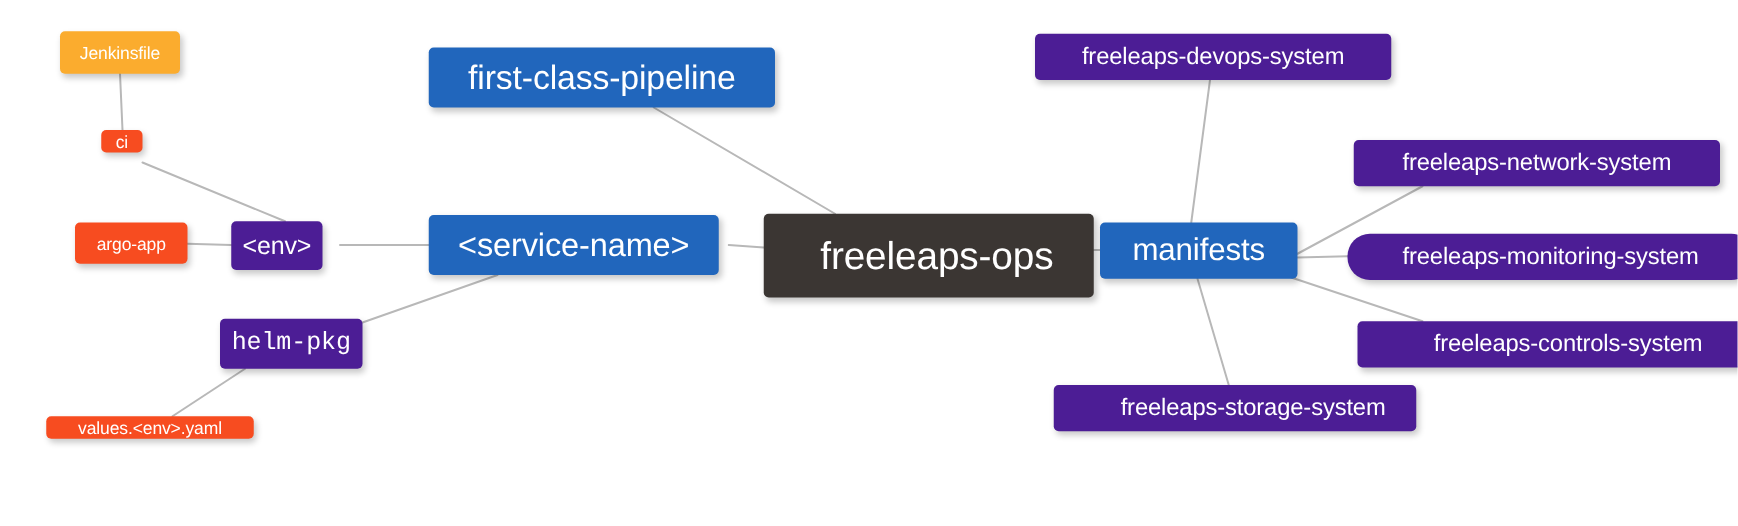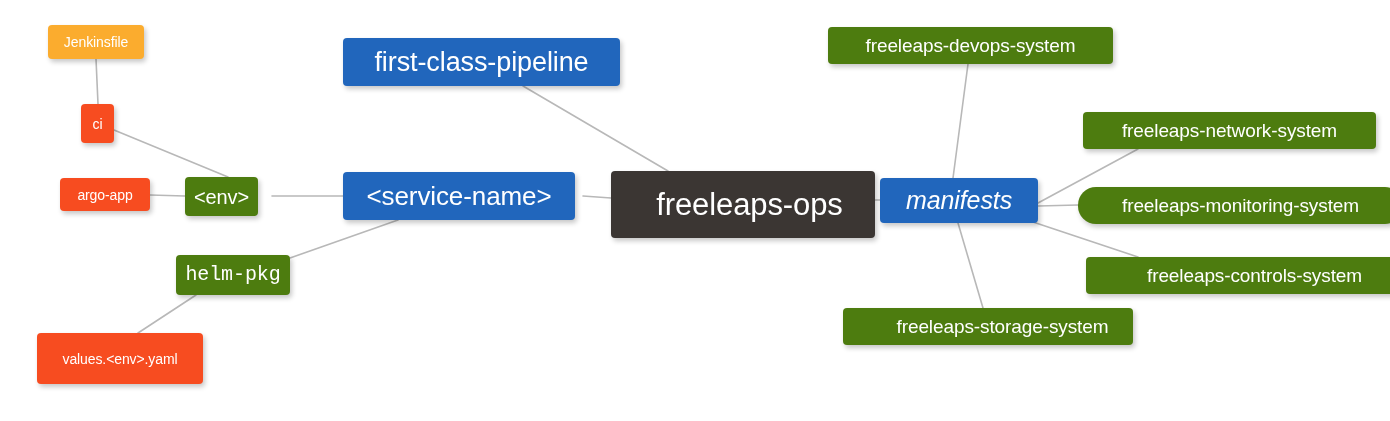--- a/index.html
+++ b/index.html
@@ -44,21 +44,21 @@
     cursor: pointer;
     user-select: none;
   }
   .node-label {
     display: block;
     pointer-events: none;
   }
   
   .c-dark   { background: #3b3633; padding-left: 13px; }
   .c-blue   { background: #2166bc; }
-  .c-green  { background: #4d7c0f; }
+  .c-green  { background: #4c1d95; }
   .c-red    { background: #f74c20; }
   .c-orange { background: #fbac2e; }
 </style>
 </head>
 <body>
 
 <div id="mindmap">
   <svg id="edge-layer" viewBox="0 0 1390 421" width="1390" height="421" xmlns="http://www.w3.org/2000/svg" aria-hidden="true">
       <line x1="68" y1="59" x2="70" y2="104" stroke="#b8b8b8" stroke-width="1.6" stroke-linecap="round"></line>
       <line x1="86" y1="130" x2="200" y2="177" stroke="#b8b8b8" stroke-width="1.6" stroke-linecap="round"></line>
@@ -72,45 +72,45 @@
       <line x1="925" y1="178" x2="940" y2="64" stroke="#b8b8b8" stroke-width="1.6" stroke-linecap="round"></line>
       <line x1="1010" y1="203" x2="1110" y2="149" stroke="#b8b8b8" stroke-width="1.6" stroke-linecap="round"></line>
       <line x1="1010" y1="206" x2="1050" y2="205" stroke="#b8b8b8" stroke-width="1.6" stroke-linecap="round"></line>
       <line x1="1005" y1="222" x2="1110" y2="257" stroke="#b8b8b8" stroke-width="1.6" stroke-linecap="round"></line>
       <line x1="930" y1="223" x2="955" y2="308" stroke="#b8b8b8" stroke-width="1.6" stroke-linecap="round"></line>
     </svg>
   <div id="node-layer">
       <div class="node c-orange" style="left: 20px; top: 25px; width: 96px; height: 34px; font-size: 14px;">
         <span class="node-label">Jenkinsfile</span>
       </div>
-      <div class="node c-red" style="left: 53px; top: 104px; width: 33px; height: 39px; font-size: 14px;">
+      <div class="node c-red" style="left: 53px; top: 104px; width: 33px; height: 18px; font-size: 14px;">
         <span class="node-label">ci</span>
       </div>
       <div class="node c-red" style="left: 32px; top: 178px; width: 90px; height: 33px; font-size: 14px;">
         <span class="node-label">argo-app</span>
       </div>
       <div class="node c-green" style="left: 157px; top: 177px; width: 73px; height: 39px; font-size: 20px;">
         <span class="node-label">&lt;env&gt;</span>
       </div>
       <div class="node c-green" style="left: 148px; top: 255px; width: 114px; height: 40px; font-size: 20px; font-family: Liberation Mono, monospace;">
         <span class="node-label">helm-pkg</span>
       </div>
-      <div class="node c-red" style="left: 9px; top: 333px; width: 166px; height: 51px; font-size: 14px; align-items: center;">
+      <div class="node c-red" style="left: 9px; top: 333px; width: 166px; height: 18px; font-size: 14px; align-items: center;">
         <span class="node-label">values.&lt;env&gt;.yaml</span>
       </div>
       <div class="node c-blue" style="left: 315px; top: 38px; width: 277px; height: 48px; font-size: 27px;">
         <span class="node-label">first-class-pipeline</span>
       </div>
       <div class="node c-blue" style="left: 315px; top: 172px; width: 232px; height: 48px; font-size: 26px;">
         <span class="node-label">&lt;service-name&gt;</span>
       </div>
       <div class="node c-dark" style="left: 583px; top: 171px; width: 264px; height: 67px; font-size: 31px;">
         <span class="node-label">freeleaps-ops</span>
       </div>
-      <div class="node c-blue" style="left: 852px; top: 178px; width: 158px; height: 45px; font-size: 25px; font-style: italic;">
+      <div class="node c-blue" style="left: 852px; top: 178px; width: 158px; height: 45px; font-size: 25px;">
         <span class="node-label">manifests</span>
       </div>
       <div class="node c-green" style="left: 800px; top: 27px; width: 285px; height: 37px; font-size: 19px;">
         <span class="node-label">freeleaps-devops-system</span>
       </div>
       <div class="node c-green" style="left: 1055px; top: 112px; width: 293px; height: 37px; font-size: 19px;">
         <span class="node-label">freeleaps-network-system</span>
       </div>
       <div class="node c-green" style="left: 1050px; top: 187px; width: 325px; height: 37px; font-size: 19px; border-radius: 18px;">
         <span class="node-label">freeleaps-monitoring-system</span>

